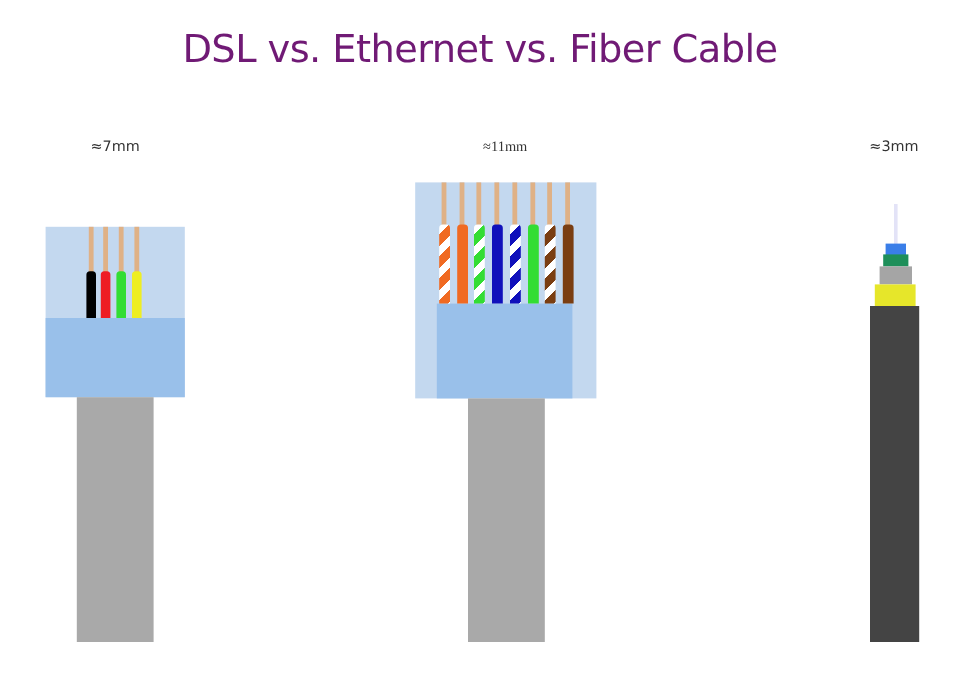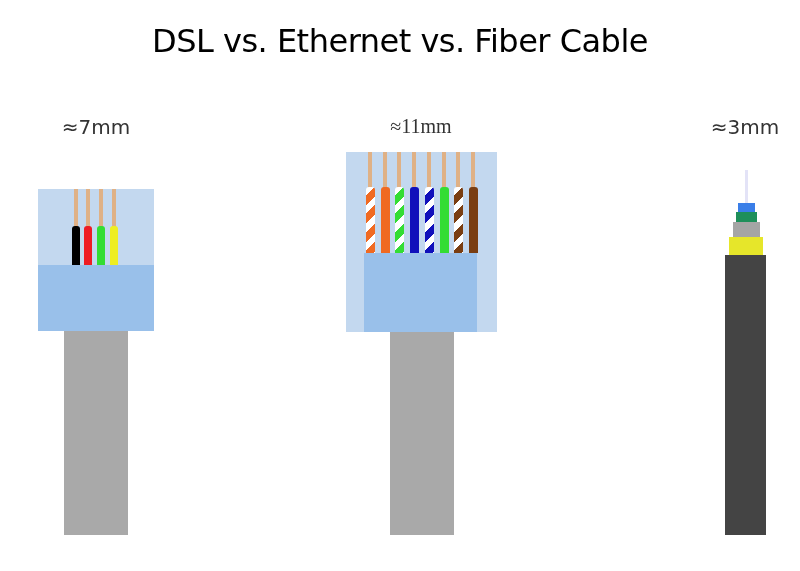--- a/index.html
+++ b/index.html
@@ -1,19 +1,19 @@
 <!DOCTYPE html>
 <html><head>
 <meta charset="utf-8">
 <style>
   html, body { margin:0; padding:0; background:#ffffff; }
   body { width:800px; height:571px; position:relative; overflow:hidden; font-family:"DejaVu Sans", sans-serif; }
   .abs { position:absolute; }
-  .title { left:0; top:22px; width:800px; text-align:center; font-size:32px; color:#000000; letter-spacing:-0.5px; }
-  .size-label { font-size:20px; color:#333333; text-align:center; width:120px; }
+  .title { left:0; top:22px; width:800px; text-align:center; font-size:32px; color:#701a75; letter-spacing:-0.5px; }
+  .size-label { font-size:12px; color:#333333; text-align:center; width:120px; }
   .wire { position:absolute; }
   .stripe { background-image:repeating-linear-gradient(135deg, #ffffff 0px, #ffffff 6px, var(--c) 6px, var(--c) 13px); }
 </style>
 </head>
 <body>
 
 <div class="abs title">DSL vs. Ethernet vs. Fiber Cable</div>
 
 <div class="abs size-label" style="left:36px; top:115px;">≈7mm</div>
 <div class="abs" style="left:0; top:0;">

